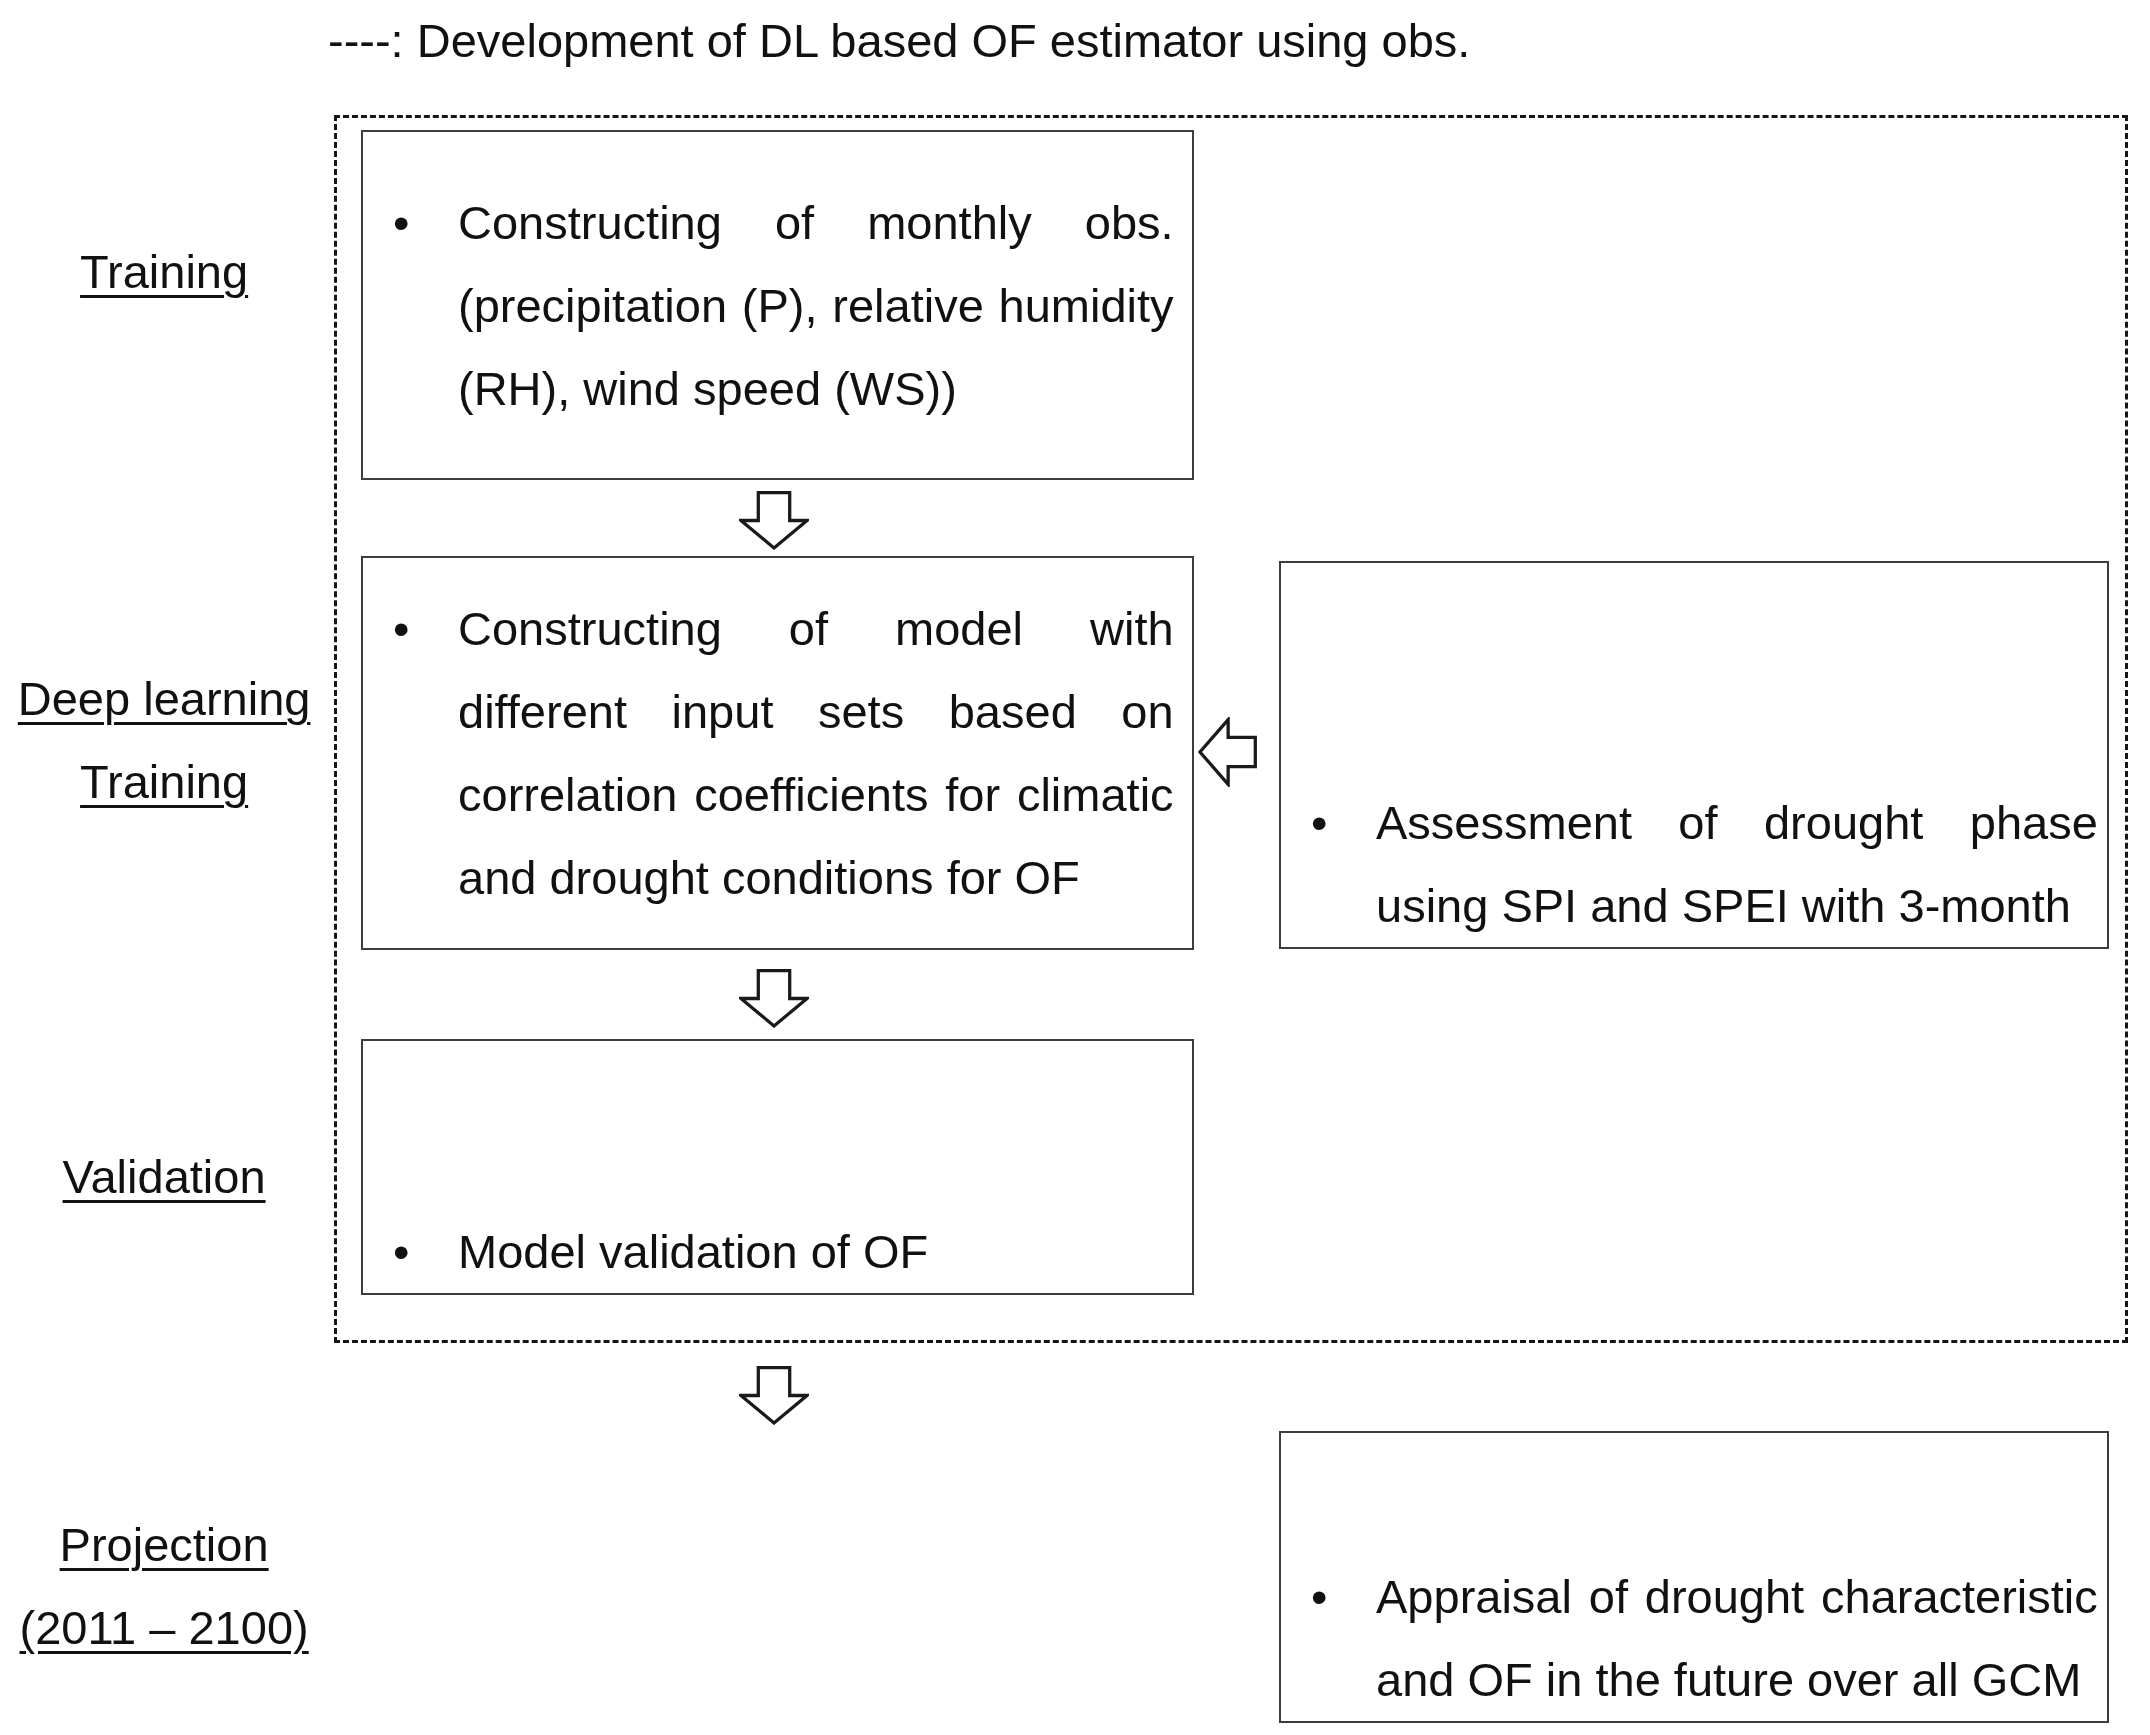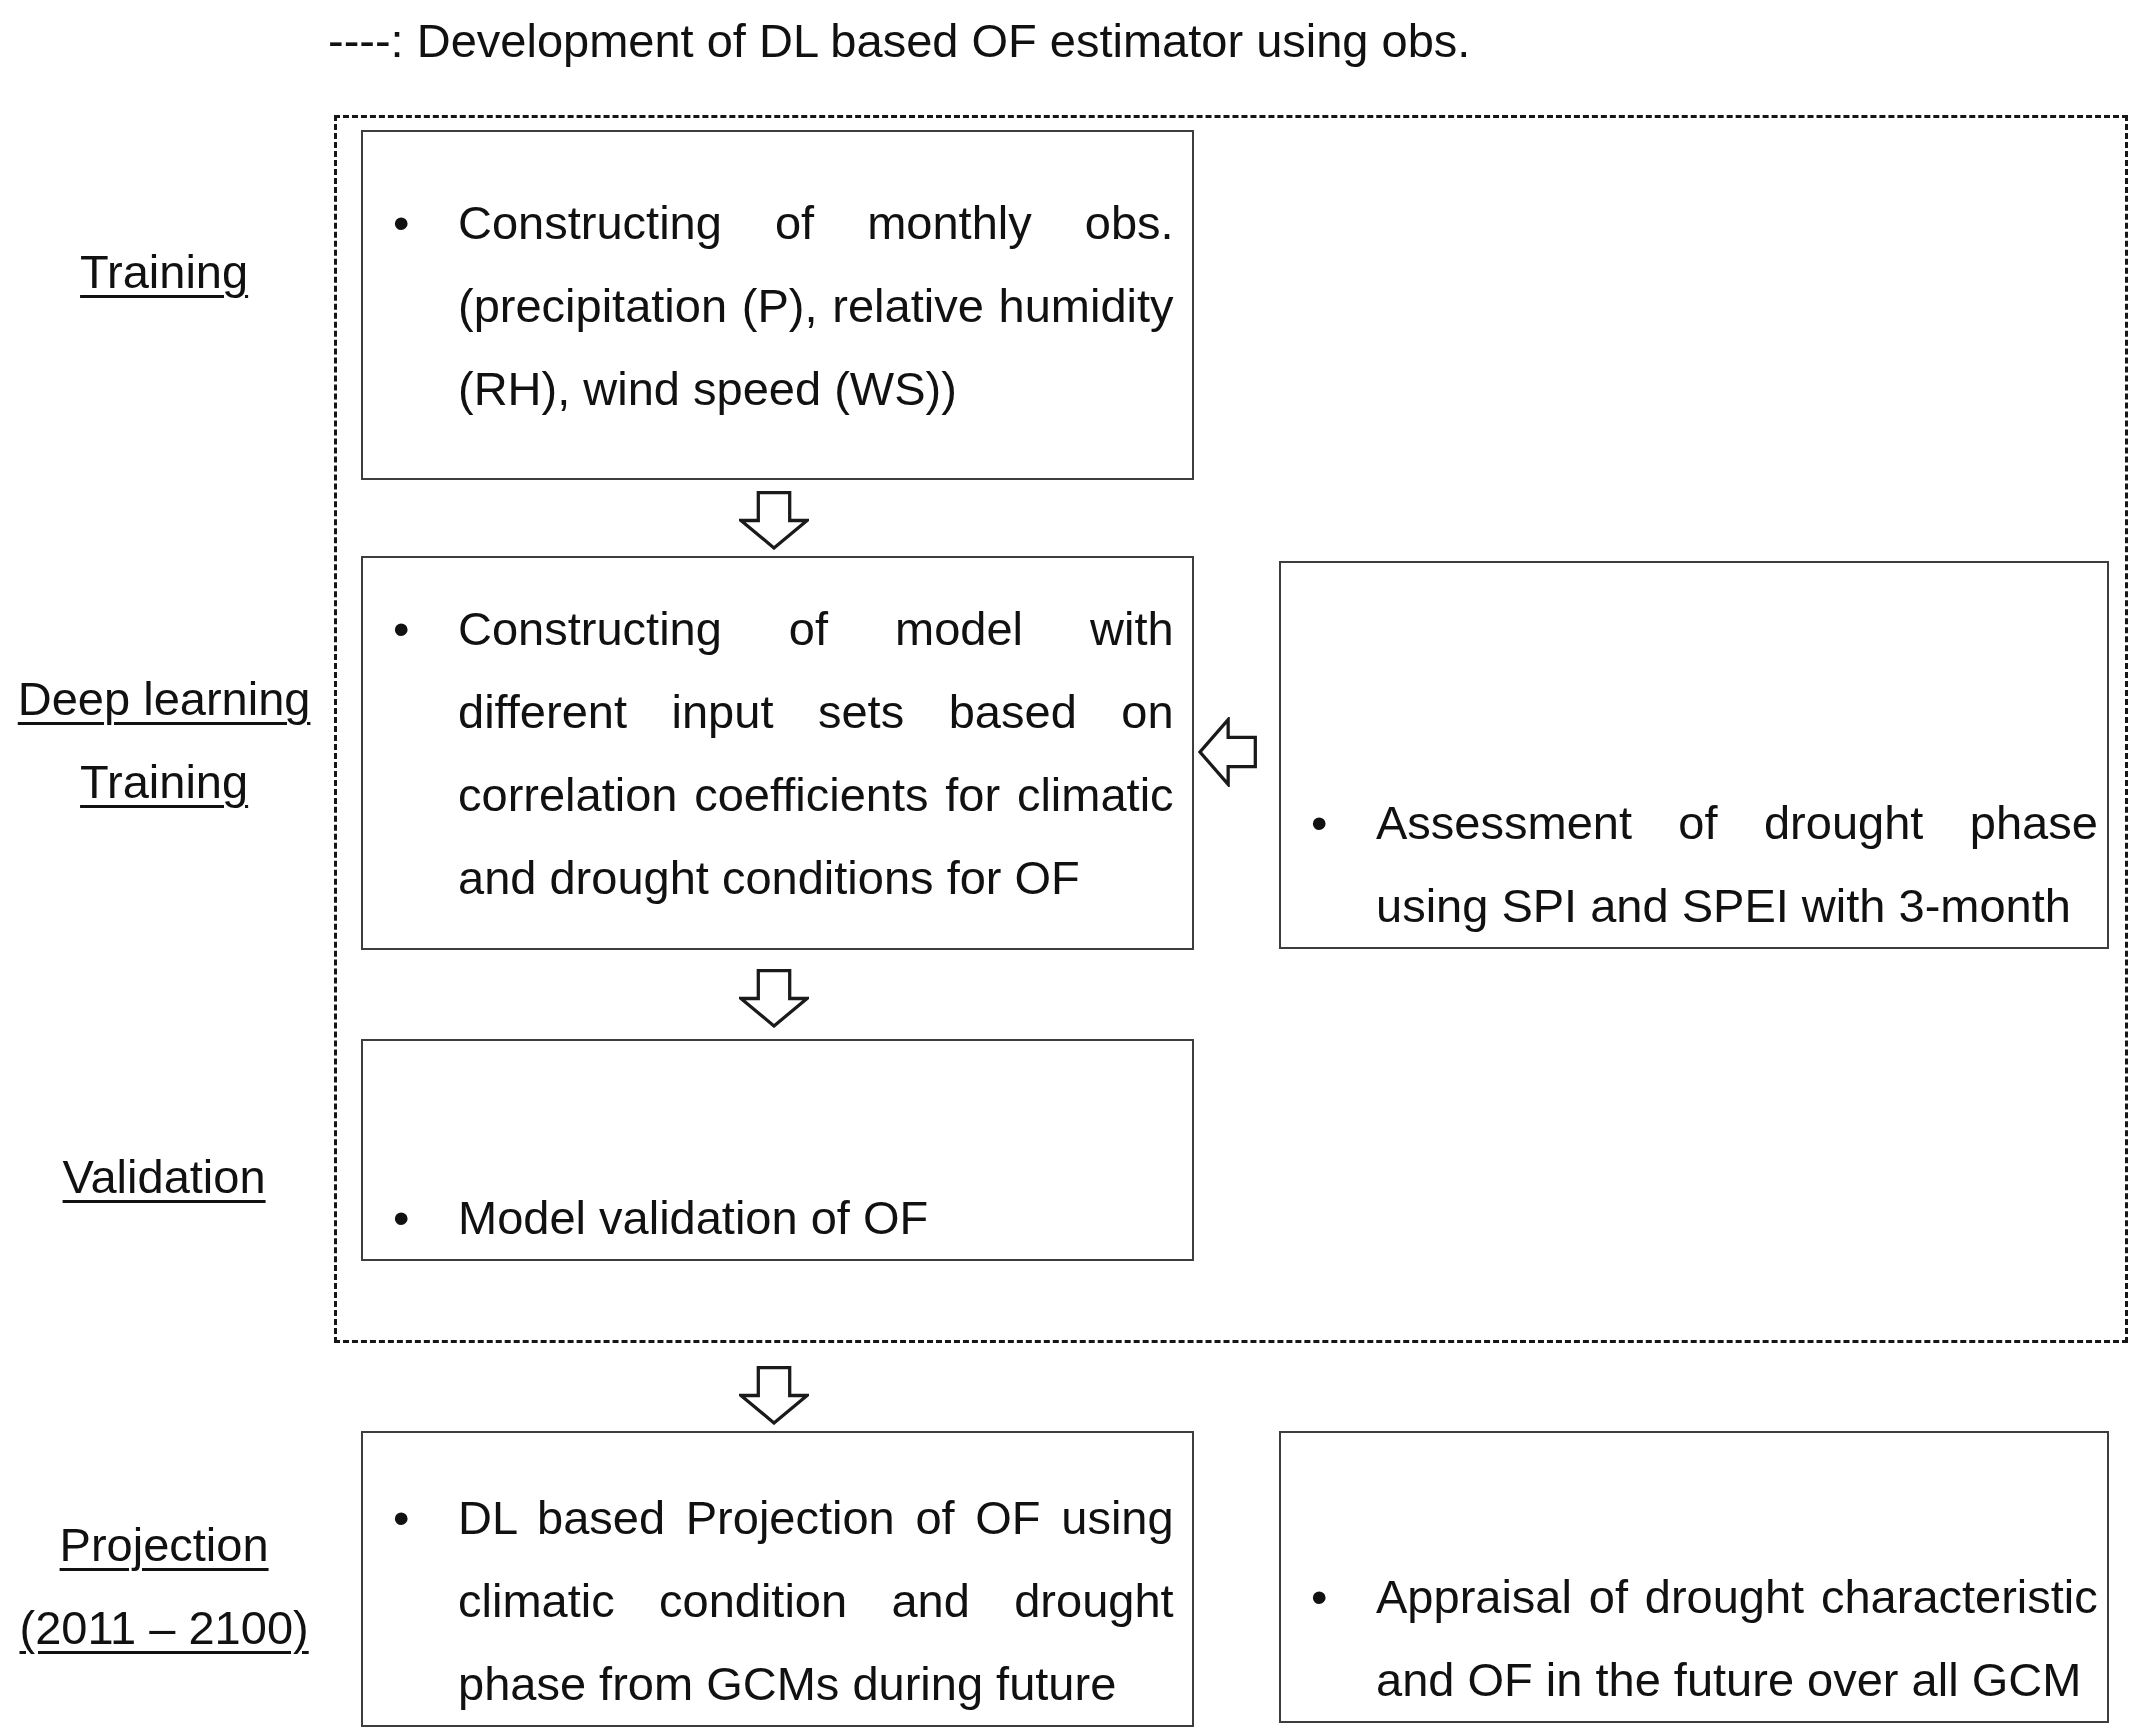--- a/index.html
+++ b/index.html
@@ -96,37 +96,32 @@
       <li class="pad-r-right">Assessment of drought phase using SPI and SPEI with 3-month</li>
     </ul>
   </div>
 
   <div class="arrow" style="left:739px;top:969px;">
     <svg width="70" height="59" viewBox="0 0 107 90">
       <polygon points="29.5,2.5 77.5,2.5 77.5,45 104,45 53.5,87 3,45 29.5,45" fill="#ffffff" stroke="#1a1a1a" stroke-width="5" stroke-linejoin="miter"></polygon>
     </svg>
   </div>
 
-  <div class="box" style="left:361px;top:1039px;width:833px;height:222px;padding-top:31.5px;">
+  <div class="box" style="left:361px;top:1039px;width:833px;height:256px;padding-top:31.5px;">
     <ul>
       <li class="pad-r-left">Model validation of OF</li>
     </ul>
   </div>
 
   <div class="arrow" style="left:739px;top:1366px;">
     <svg width="70" height="59" viewBox="0 0 107 90">
       <polygon points="29.5,2.5 77.5,2.5 77.5,45 104,45 53.5,87 3,45 29.5,45" fill="#ffffff" stroke="#1a1a1a" stroke-width="5" stroke-linejoin="miter"></polygon>
     </svg>
   </div>
 
-  <div class="box" style="left:361px;top:1431px;width:833px;height:296px;padding-top:37px;">
-    <ul>
-      <li class="pad-r-left">DL based Projection of OF using climatic condition and drought phase from GCMs during future</li>
-    </ul>
-  </div>
 
   <div class="box" style="left:1279px;top:1431px;width:830px;height:292px;padding-top:37px;">
     <ul>
       <li class="pad-r-right">Appraisal of drought characteristic and OF in the future over all GCM</li>
     </ul>
   </div>
 
 </div>
 
 

